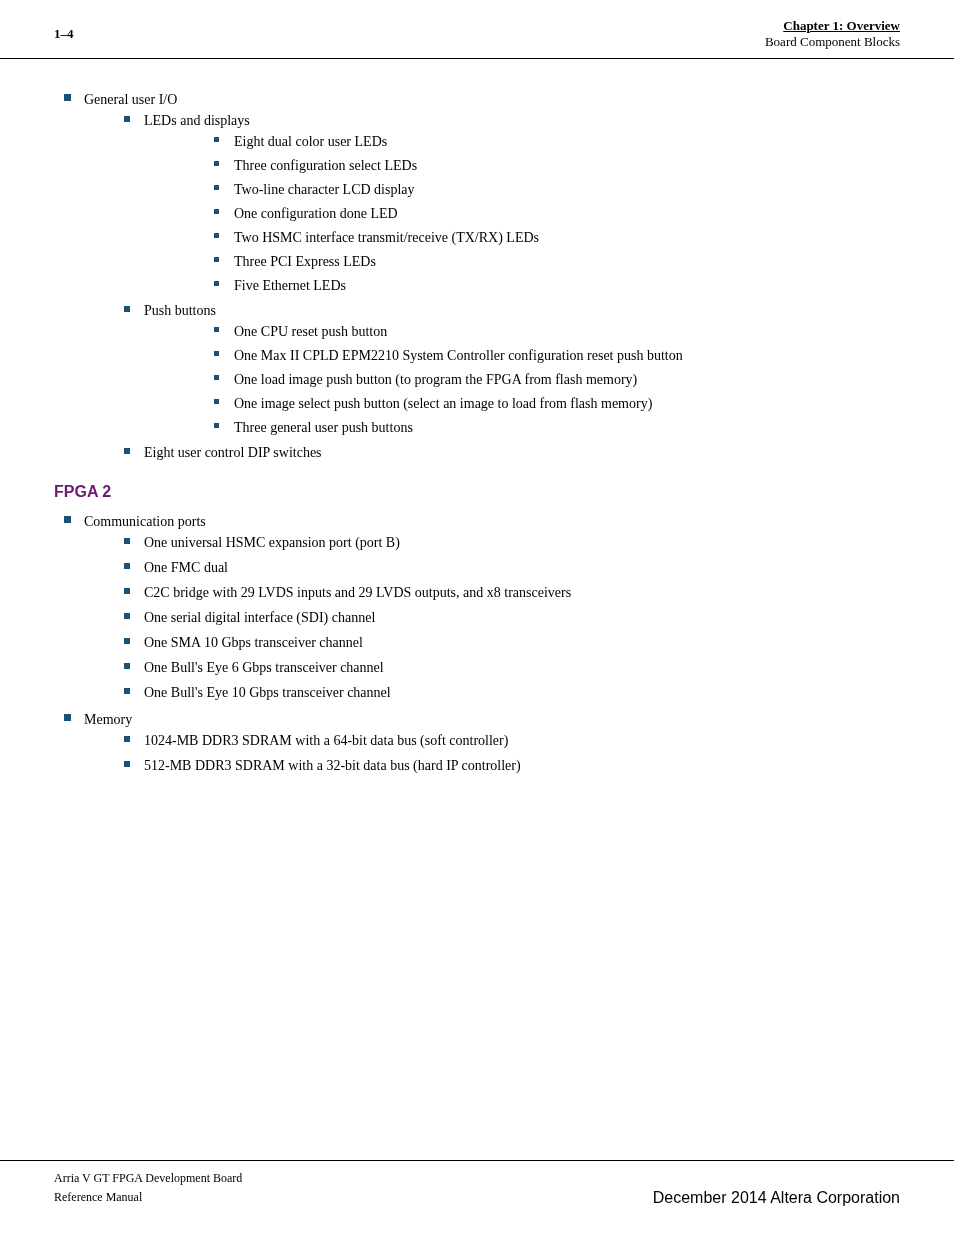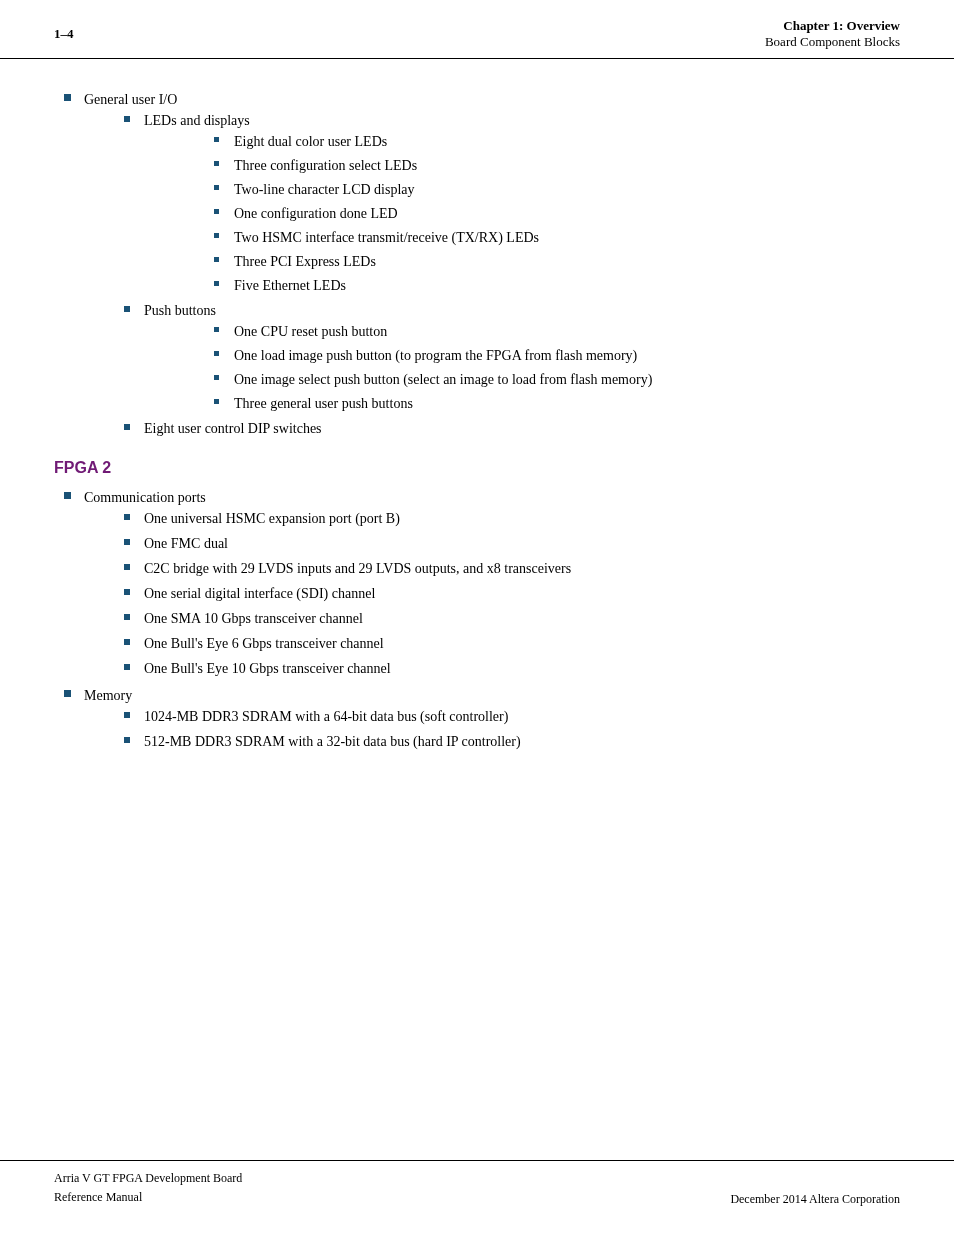--- a/index.html
+++ b/index.html
@@ -40,20 +40,21 @@
     }
 
     .header-right {
       text-align: right;
       font-size: 13px;
       font-family: "Times New Roman", Times, serif;
     }
 
     .header-right .chapter {
       font-weight: bold;
+      text-decoration: underline;
     }
 
     
     .content {
       padding: 30px 75px 30px 54px;
     }
 
     
     ul {
       list-style: none;
@@ -153,22 +154,22 @@
       align-items: flex-end;
     }
 
     .footer-left {
       font-size: 12px;
       font-family: "Times New Roman", Times, serif;
       line-height: 1.6;
     }
 
     .footer-right {
-      font-size: 12px;
-      font-family: Liberation Serif, serif;
+      font-size: 16px;
+      font-family: Liberation Sans, sans-serif;
     }
 
     .multi-line-item {
       line-height: 1.5;
     }
   </style>
 </head>
 <body>
 
 <div class="page">
@@ -230,20 +231,24 @@
             <span class="bullet"></span>
             <span class="item-text">Push buttons</span>
 
             <ul>
               <li class="level3">
                 <span class="bullet"></span>
                 <span class="item-text">One CPU reset push button</span>
               </li>
               <li class="level3">
                 <span class="bullet"></span>
+                <span class="item-text multi-line-item">One Max II CPLD EPM2210 System Controller configuration reset push button</span>
+              </li>
+              <li class="level3">
+                <span class="bullet"></span>
                 <span class="item-text">One load image push button (to program the FPGA from flash memory)</span>
               </li>
               <li class="level3">
                 <span class="bullet"></span>
                 <span class="item-text">One image select push button (select an image to load from flash memory)</span>
               </li>
               <li class="level3">
                 <span class="bullet"></span>
                 <span class="item-text">Three general user push buttons</span>
               </li>

